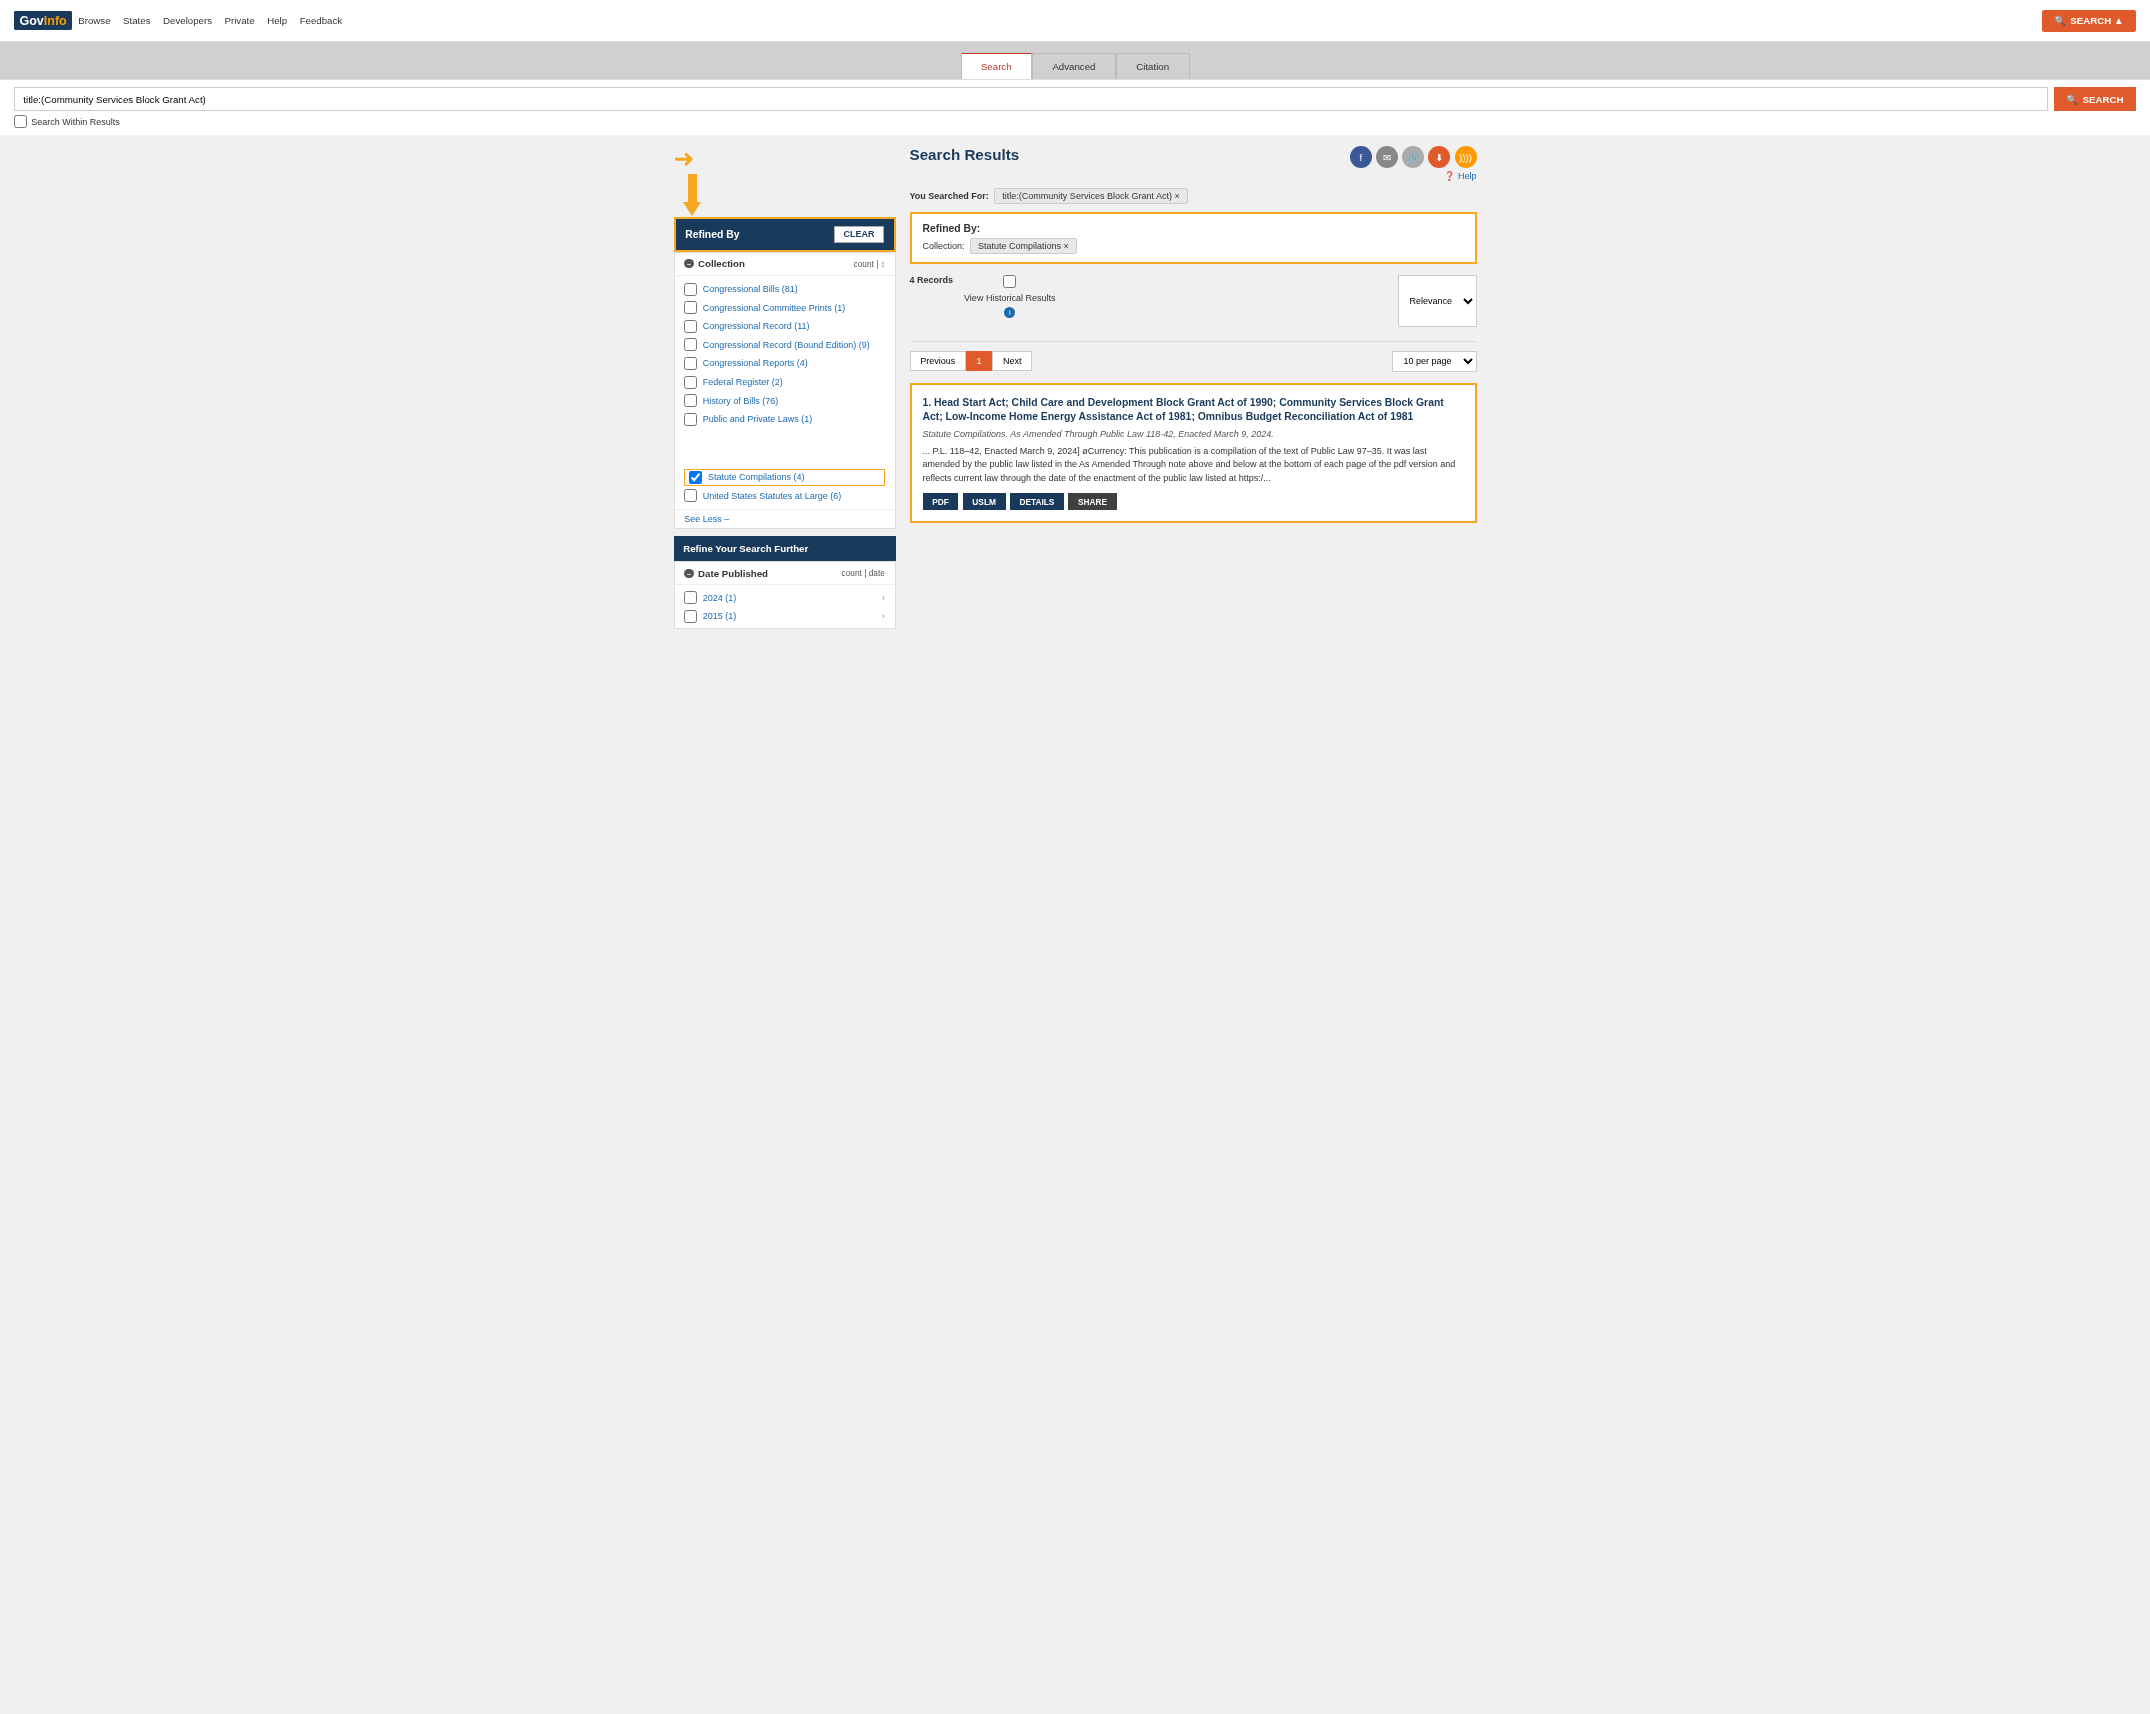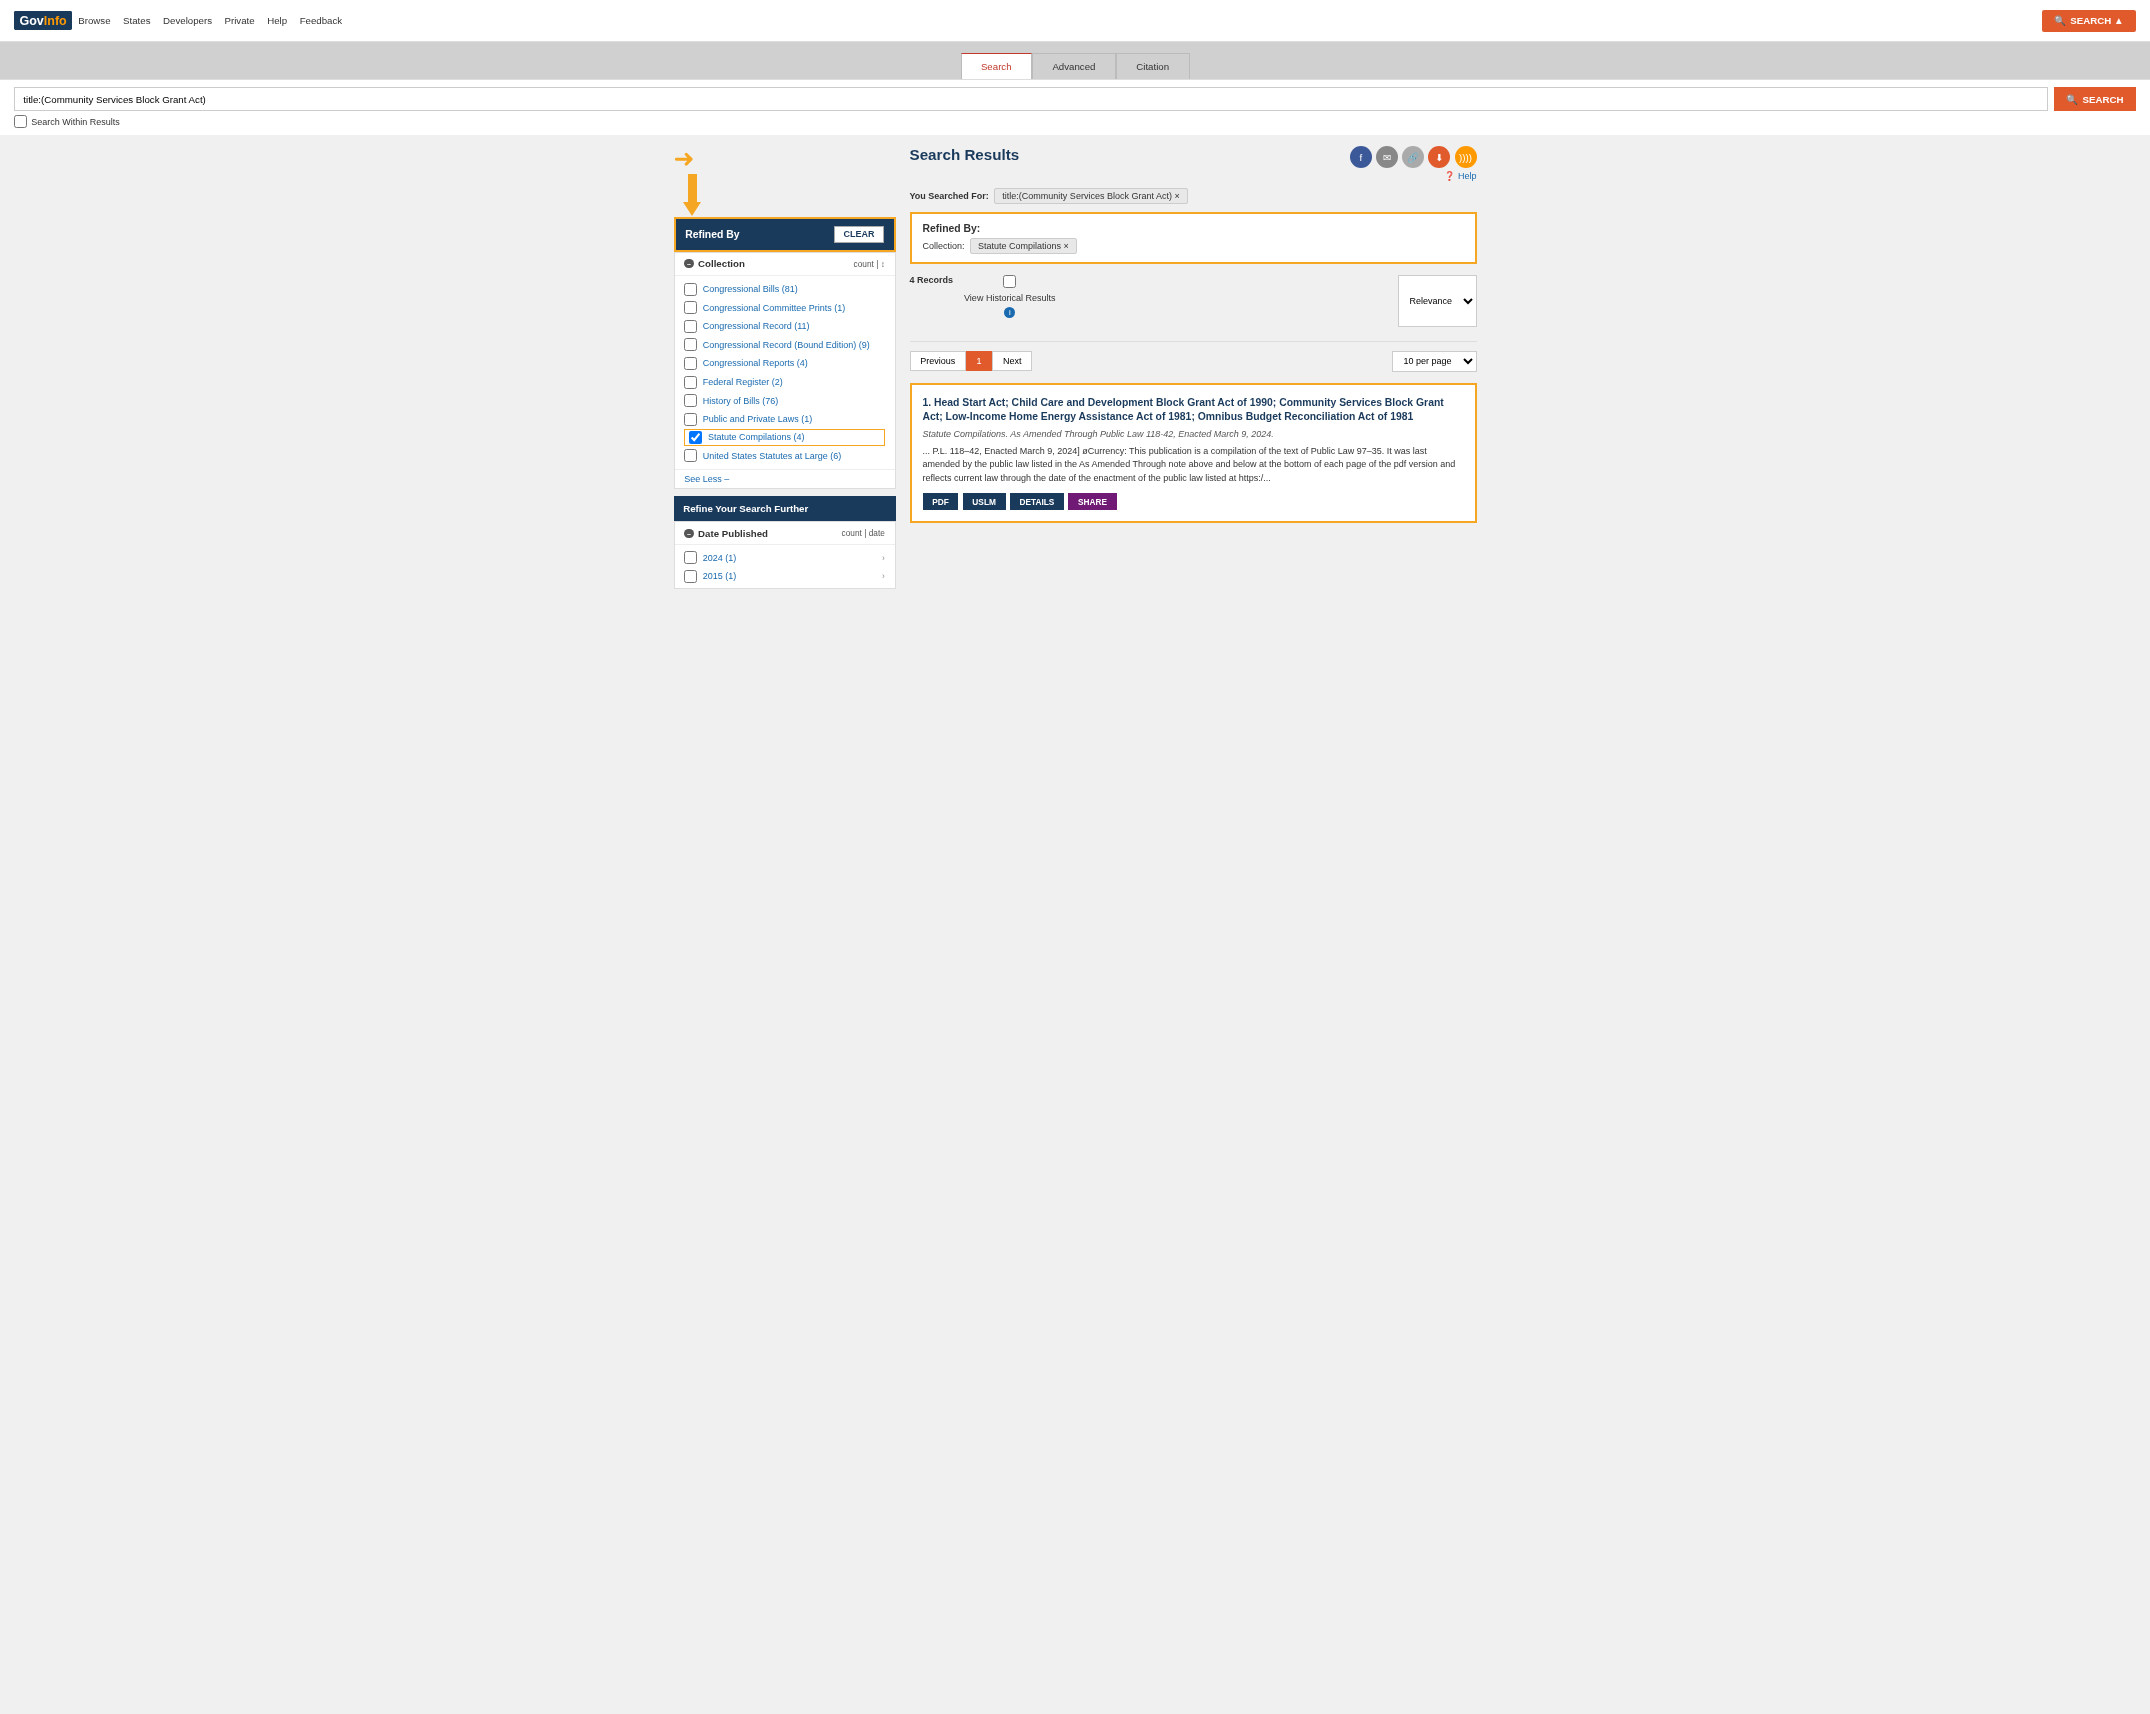--- a/index.html
+++ b/index.html
@@ -408,21 +408,21 @@
     .action-btn {
       padding: 3.5px 9.7px;
       font-size: 8.3px;
       font-weight: bold;
       cursor: pointer;
       border: none;
       color: #fff;
       background: #1a3a5c;
     }
     .action-btn.share-action {
-      background: #701a75;
+      background: #404040;
       text-align: center;
     }
 
     
     .bullet-circle {
       display: inline-flex;
       align-items: center;
       justify-content: center;
       width: 9.7px;
       height: 9.7px;
@@ -526,21 +526,21 @@
           <a>Federal Register (2)</a>
         </div>
         <div class="collection-item">
           <input type="checkbox" style="">
           <a>History of Bills (76)</a>
         </div>
         <div class="collection-item">
           <input type="checkbox" style="">
           <a>Public and Private Laws (1)</a>
         </div>
-        <div class="collection-item checked" style="border:1.4px solid #f5a623; padding: 1.4px 4.2px;">
+        <div class="collection-item checked" style="border:1.4px solid #f5a623; padding: 1.4px 4.2px; margin-top: 40px;">
           <input type="checkbox" checked="" style="">
           <a>Statute Compilations (4)</a>
         </div>
         <div class="collection-item">
           <input type="checkbox" style="">
           <a>United States Statutes at Large (6)</a>
         </div>
       </div>
       <div class="see-less">See Less –</div>
     </div>

